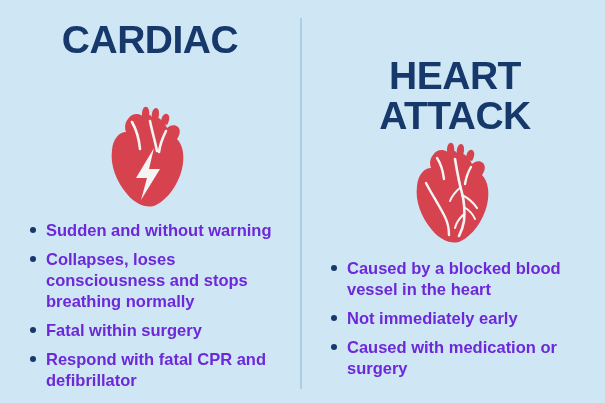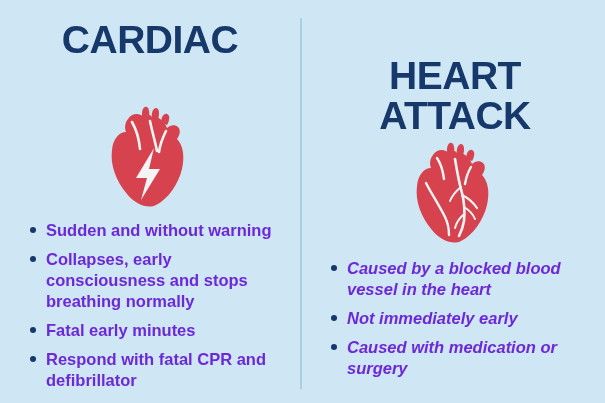--- a/index.html
+++ b/index.html
@@ -66,21 +66,21 @@
 
   .bullets {
     position: absolute;
     left: 28px;
     width: 262px;
     margin: 0;
     padding: 0;
     list-style: none;
   }
   .column.left  .bullets { top: 220px; }
-  .column.right .bullets { top: 222px; left: 24px; width: 266px; font-style: italic; }
+  .column.right .bullets { top: 222px; left: 24px; width: 266px; }
 
   .bullets li {
     position: relative;
     padding-left: 18px;
     margin-bottom: 8px;
     color: #6d28d9;
     font-size: 16.5px;
     font-weight: bold;
     line-height: 21px;
   }
@@ -133,22 +133,22 @@
           <path d="M40 16 C 42 26, 45 36, 47 46" fill="none" stroke="#f4f4f4" stroke-width="2.6" stroke-linecap="round"></path>
           <path d="M56 26 C 53 32, 50 39, 49 47" fill="none" stroke="#f4f4f4" stroke-width="2.6" stroke-linecap="round"></path>
 
           <path d="M44 43 L 26 73 L 37 73 L 31 95 L 50 64 L 39 64 Z" fill="#f4f4f4"></path>
         </g>
       </svg>
     </div>
 
     <ul class="bullets">
       <li>Sudden and without warning</li>
-      <li>Collapses, early consciousness and stops breathing normally</li>
-      <li>Fatal early minutes</li>
+      <li>Collapses, loses consciousness and stops breathing normally</li>
+      <li>Fatal within surgery</li>
       <li>Respond with fatal CPR and defibrillator</li>
     </ul>
   </div>
 
   <div class="column right">
 
     <div class="title">
       <span>HEART</span>
       <span class="line2">ATTACK</span>
     </div>

